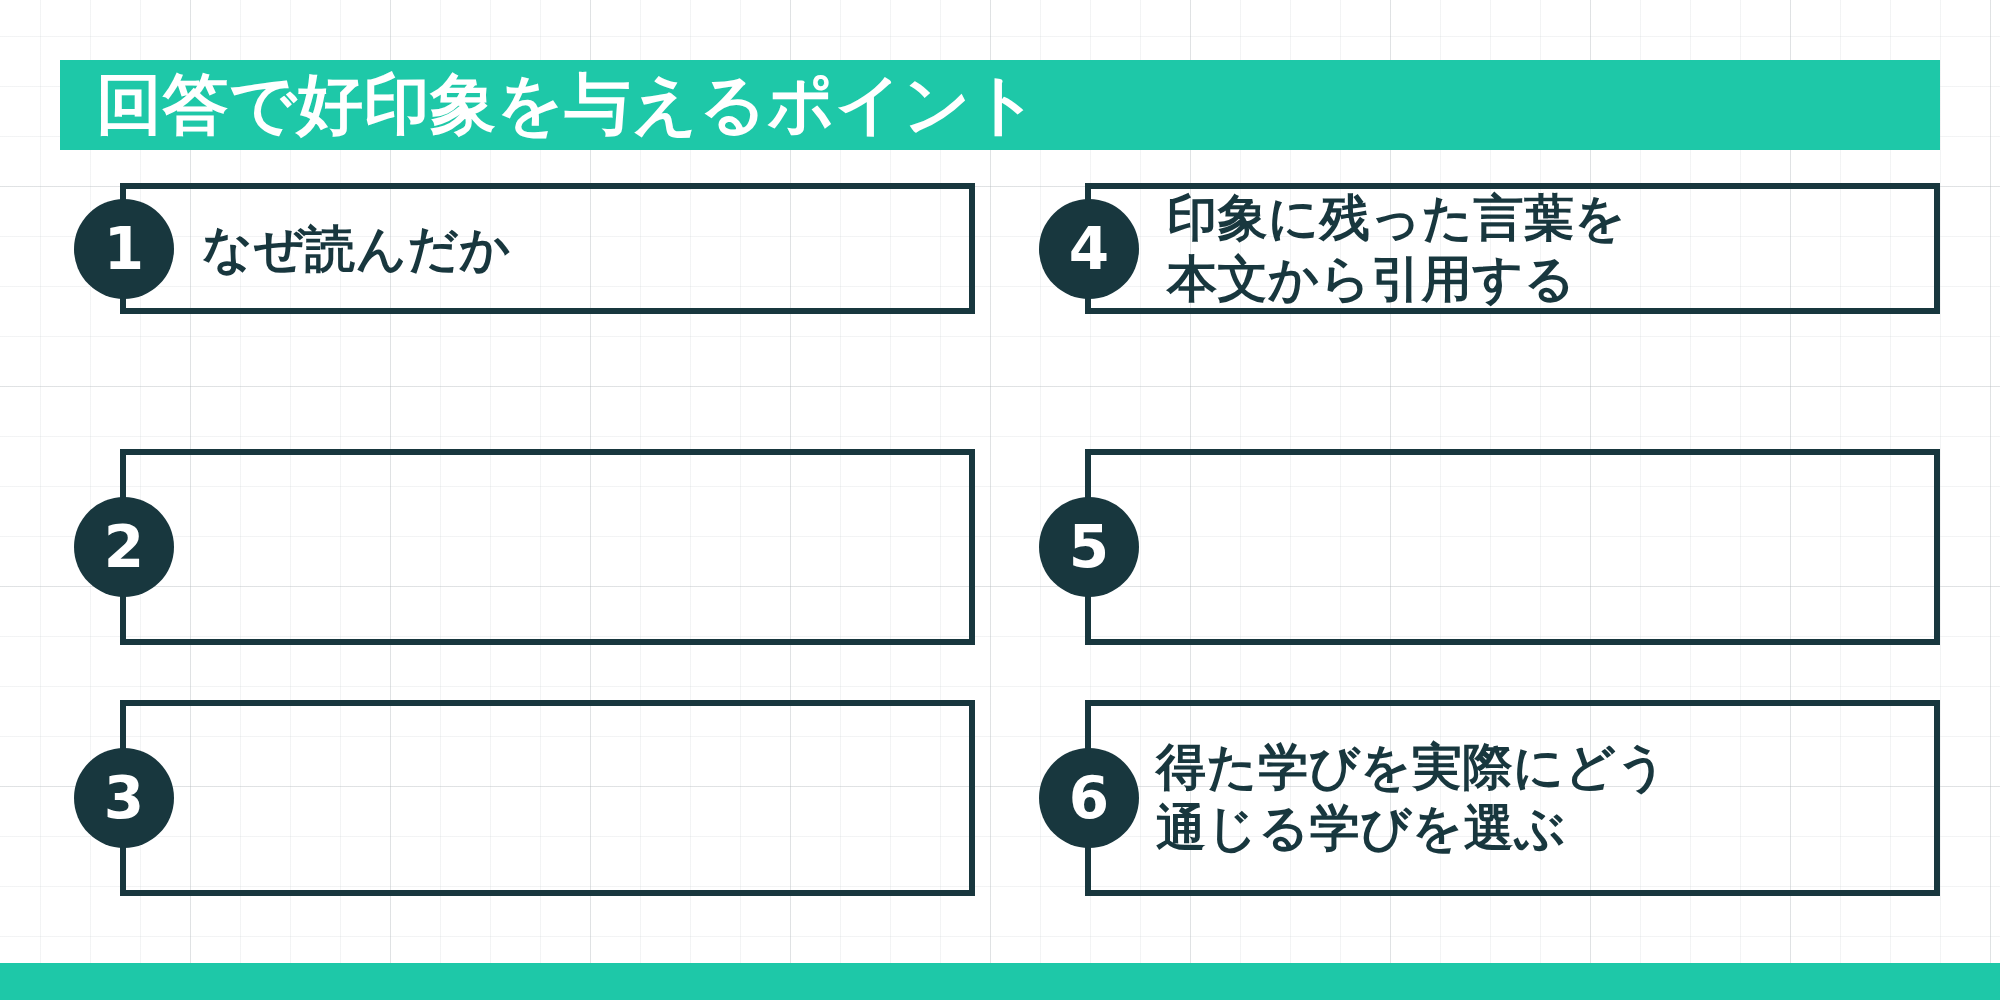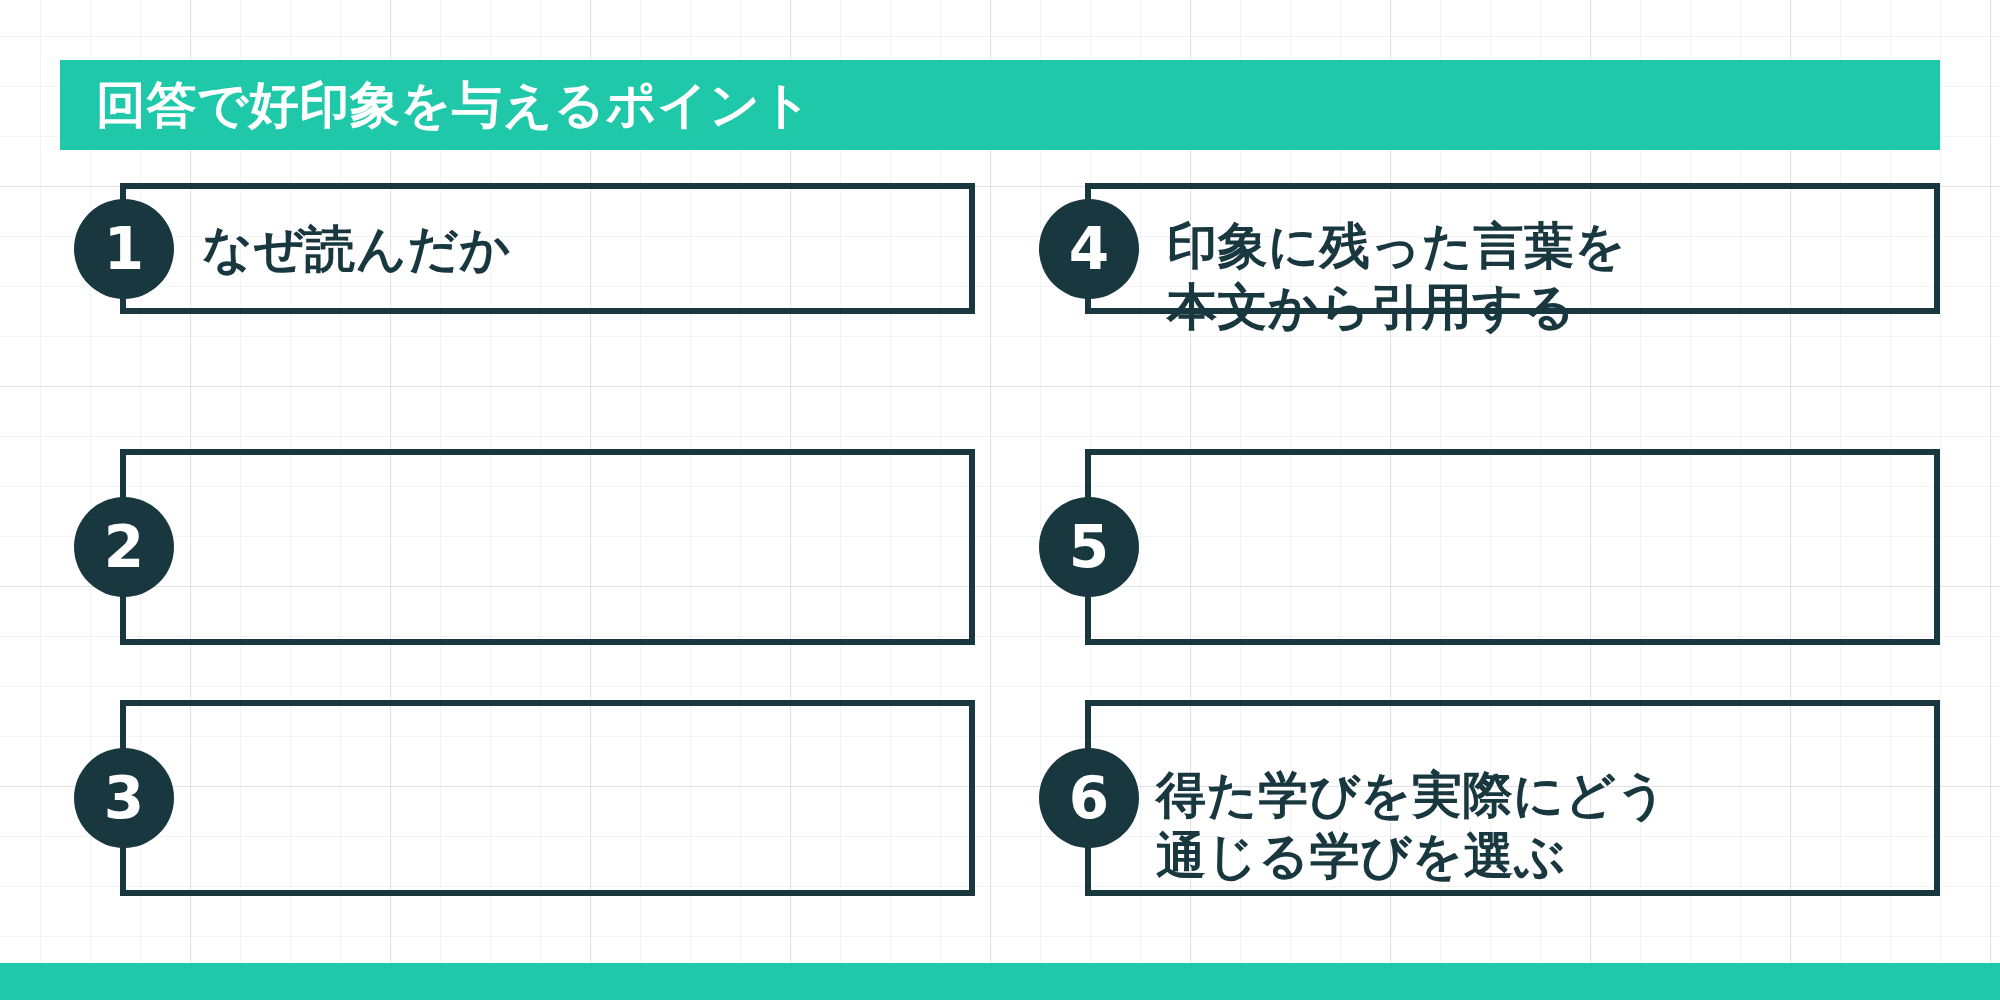--- a/index.html
+++ b/index.html
@@ -41,21 +41,21 @@
     height: 90px;
     background: #1ec8a8;
     box-sizing: border-box;
   }
   .header-title {
     position: absolute;
     left: 36px;
     top: 50%;
     transform: translateY(-50%);
     color: #ffffff;
-    font-size: 50px;
+    font-size: 66px;
     font-weight: 700;
     letter-spacing: 0.5px;
     white-space: nowrap;
     line-height: 1;
   }
 
   
   .bottom-bar {
     position: absolute;
     left: 0;
@@ -103,21 +103,21 @@
     left: 72px;
     top: 50%;
     transform: translateY(-50%);
     color: #18373e;
     font-size: 50px;
     font-weight: 700;
     line-height: 1.22;
     white-space: pre-line;
     letter-spacing: 0.5px;
   }
-  .point.col-right .point-text { left: 65px; margin-top: 28px; }
+  .point.col-right .point-text { left: 65px; }
   .point.row1 .point-text { left: 76px; }
 </style>
 </head>
 <body>
 
 <div id="canvas">
 
   <div class="header-bar">
     <div class="header-title">回答で好印象を与えるポイント</div>
   </div>

